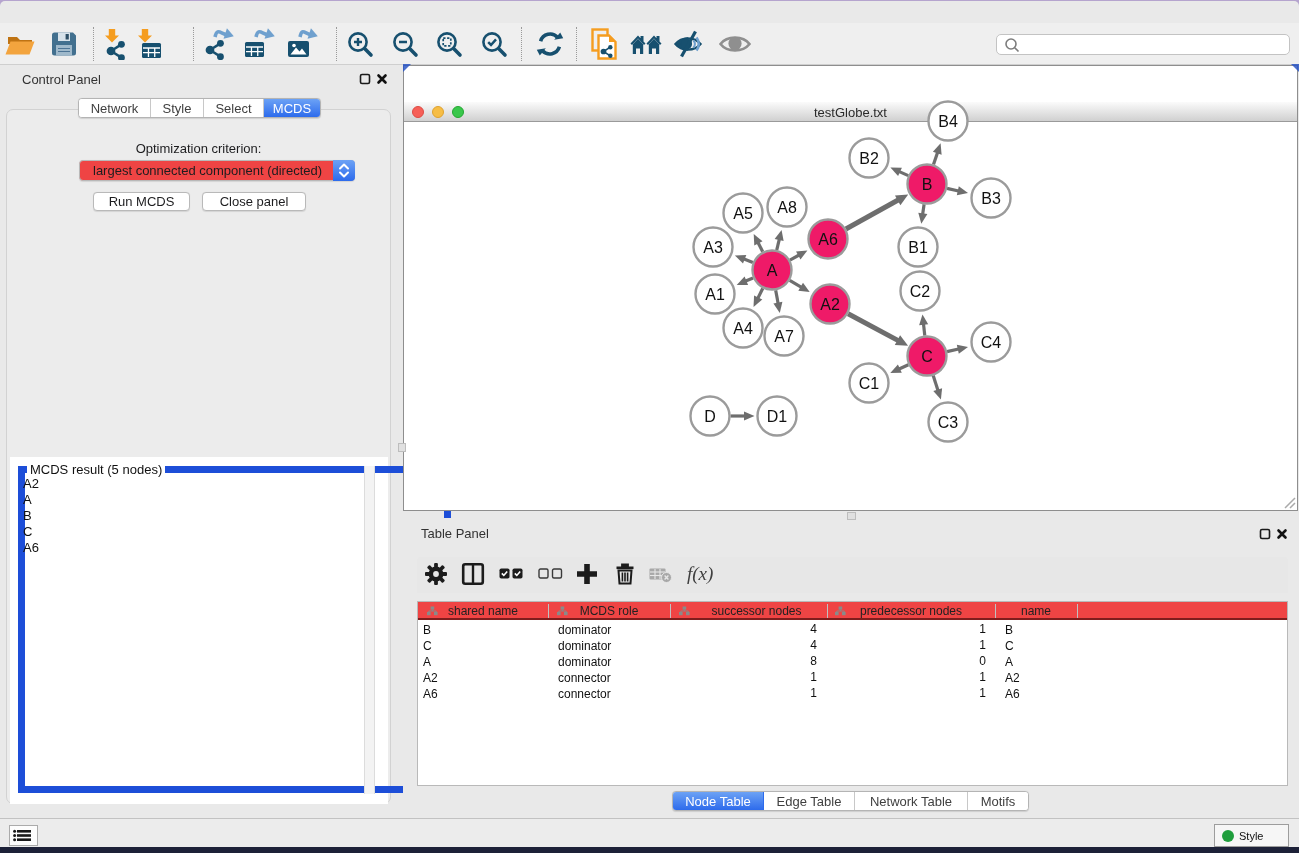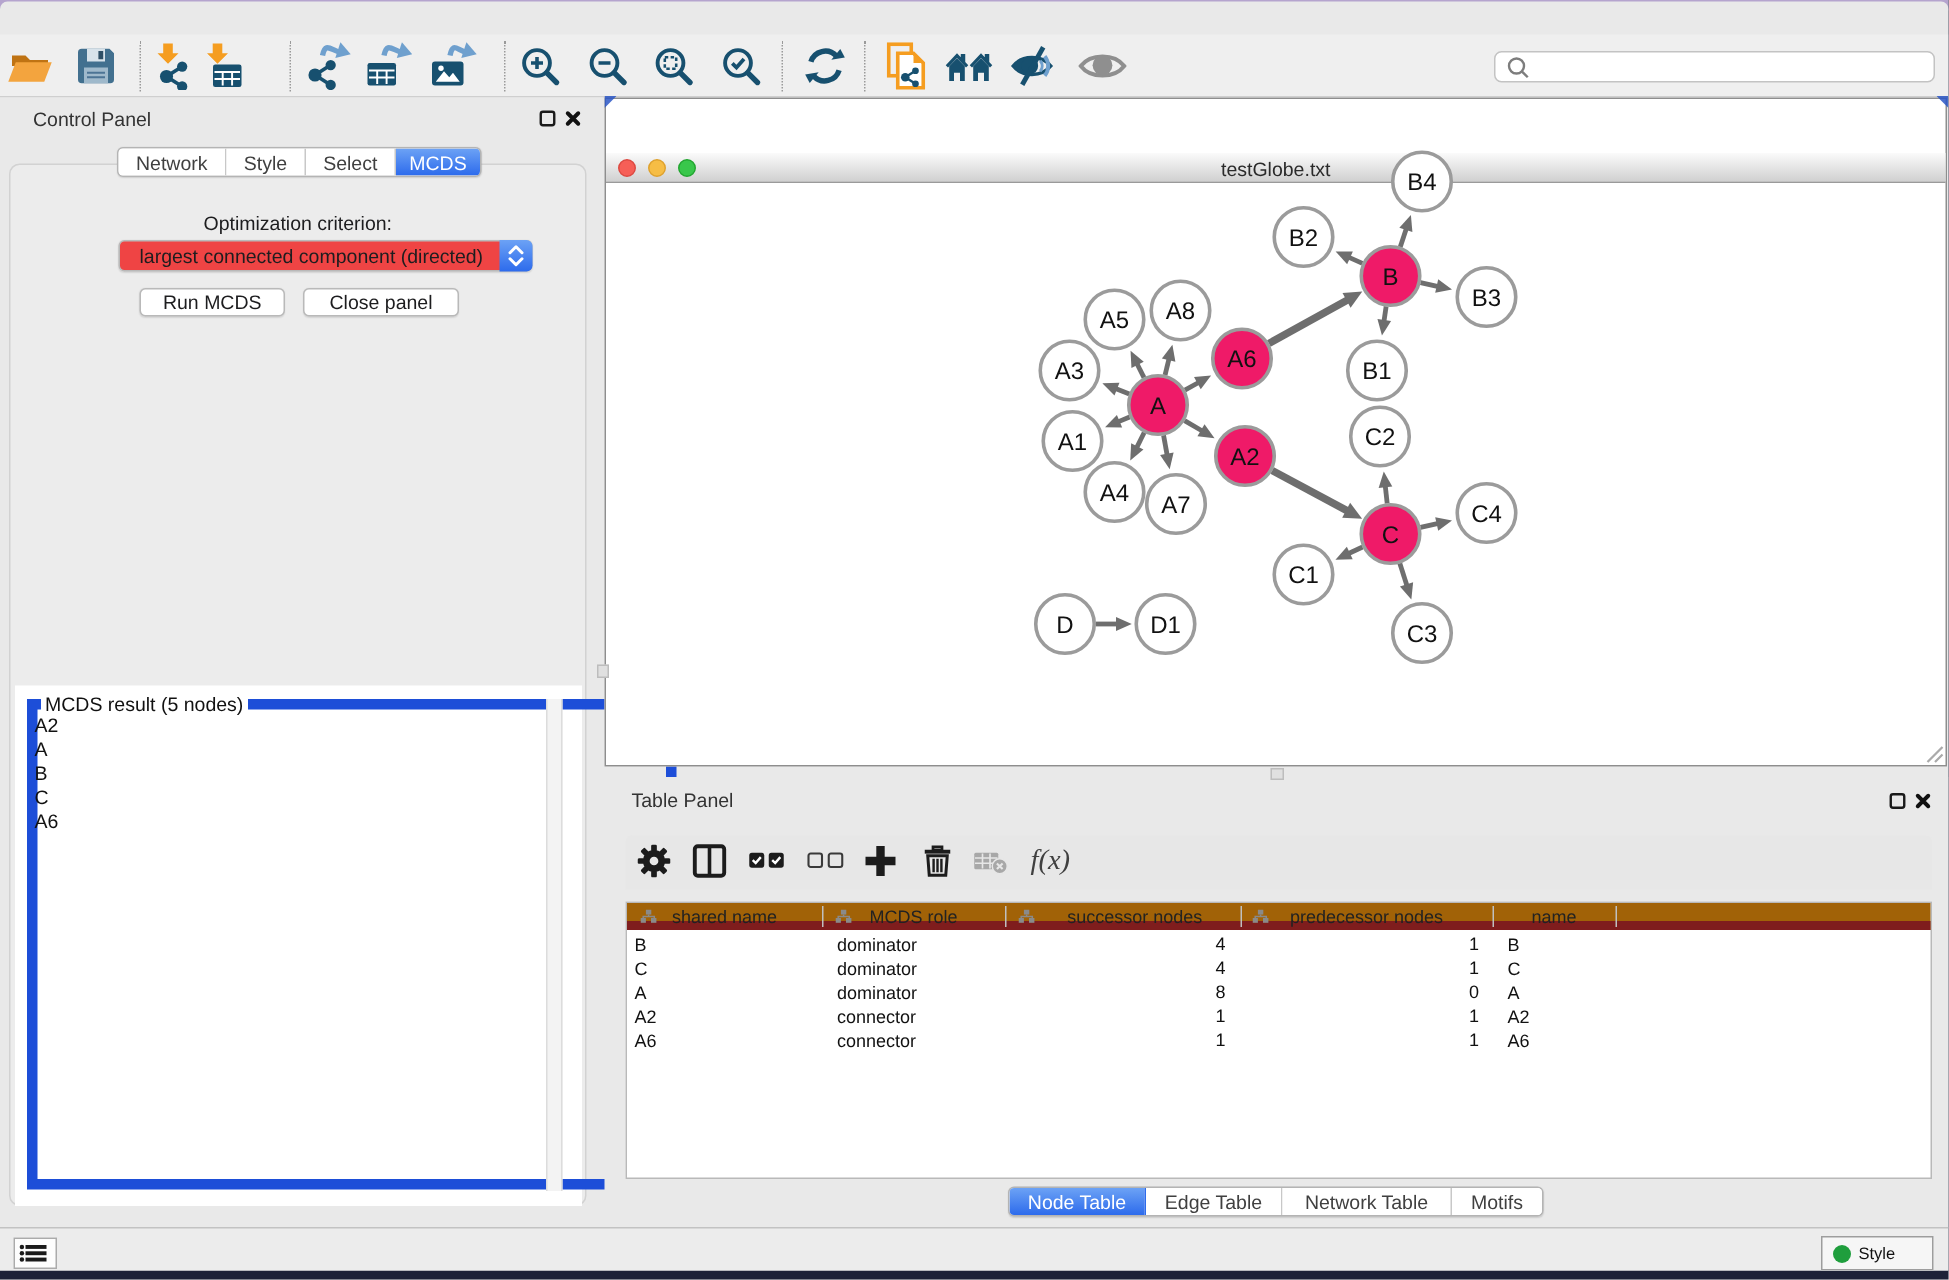--- a/index.html
+++ b/index.html
@@ -382,21 +382,21 @@
             <line x1="1" y1="10.5" x2="16" y2="10.5"></line>
             <line x1="6" y1="4" x2="6" y2="14"></line>
             <line x1="11" y1="4" x2="11" y2="14"></line>
           </g>
           <circle cx="17.5" cy="12.5" r="5" fill="#a8a8a8" stroke="#e7e7e7" stroke-width="1"></circle>
           <path d="M15.6 10.6 l3.8 3.8 M19.4 10.6 l-3.8 3.8" stroke="#e7e7e7" stroke-width="1.4"></path>
         </svg>
       <div style="position:absolute;left:270px;top:6px;font-family:'Liberation Serif',serif;font-style:italic;font-size:19px;color:#404040;">f(x)</div>
       </div>
     <div id="ttable">
-        <div style="position:absolute;left:0;top:0;width:869px;height:18px;background:#a16207;border-bottom:6px solid #7f1d1d;">
+        <div style="position:absolute;left:0;top:0;width:869px;height:18px;background:#ef4444;border-bottom:2px solid #7f1d1d;">
           <svg width="11" height="10" style="position:absolute;top:4px;left:9px;">
             <g fill="#8a8a8a">
               <rect x="3.6" y="0.5" width="3.6" height="3.2"></rect>
               <rect x="0" y="6" width="3.6" height="3.2"></rect>
               <rect x="7" y="6" width="3.6" height="3.2"></rect>
               <path d="M5.4 3.7 v1.3 M1.8 6 V5 h7.4 v1" stroke="#8a8a8a" stroke-width="1" fill="none"></path>
             </g>
           </svg>
           <div style="position:absolute;left:0px;width:130px;top:2px;text-align:center;font-size:12px;color:#222;">shared name</div>
           <div style="position:absolute;left:130px;top:2px;width:1px;height:14px;background:#c0c0c0;"></div>

